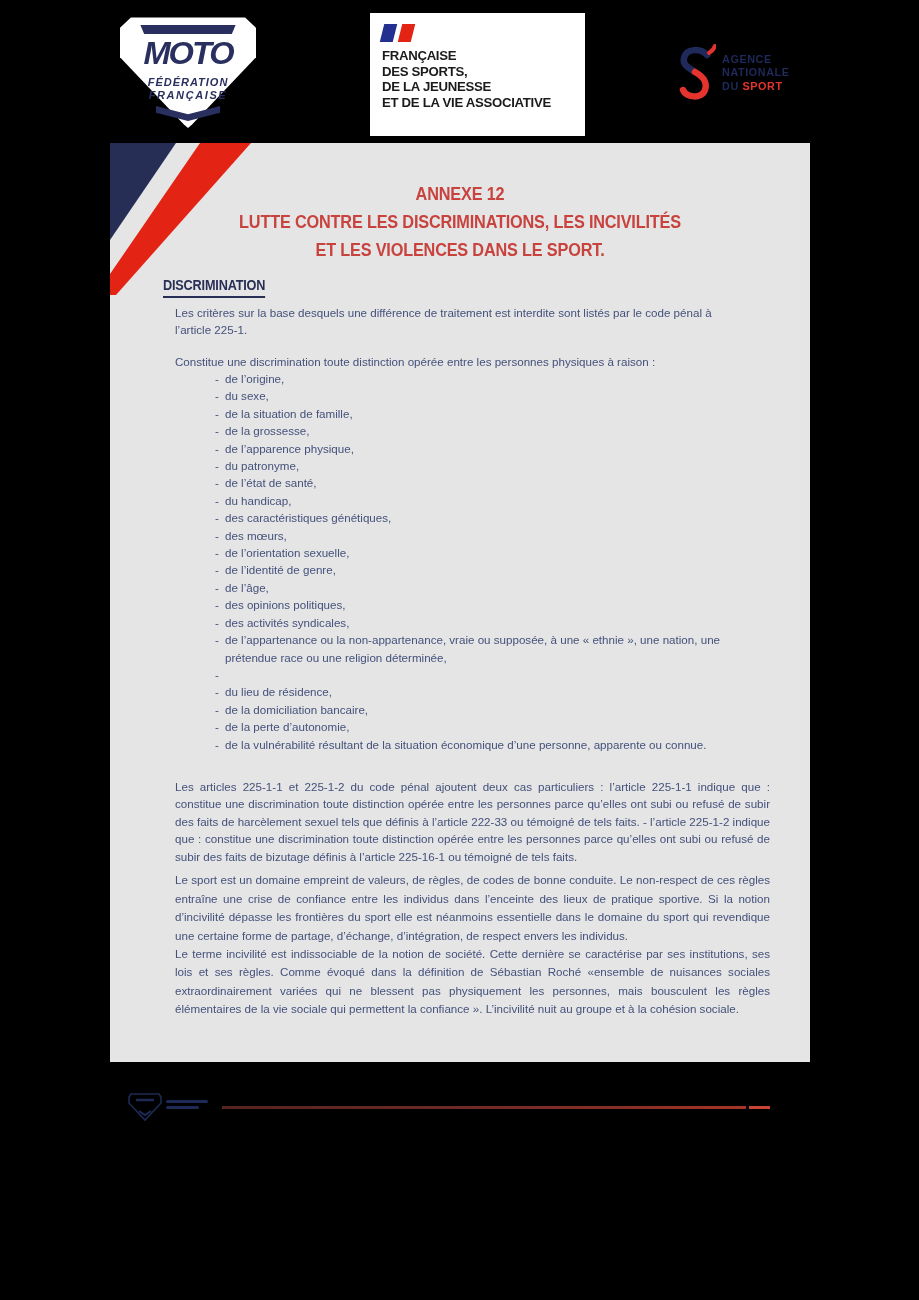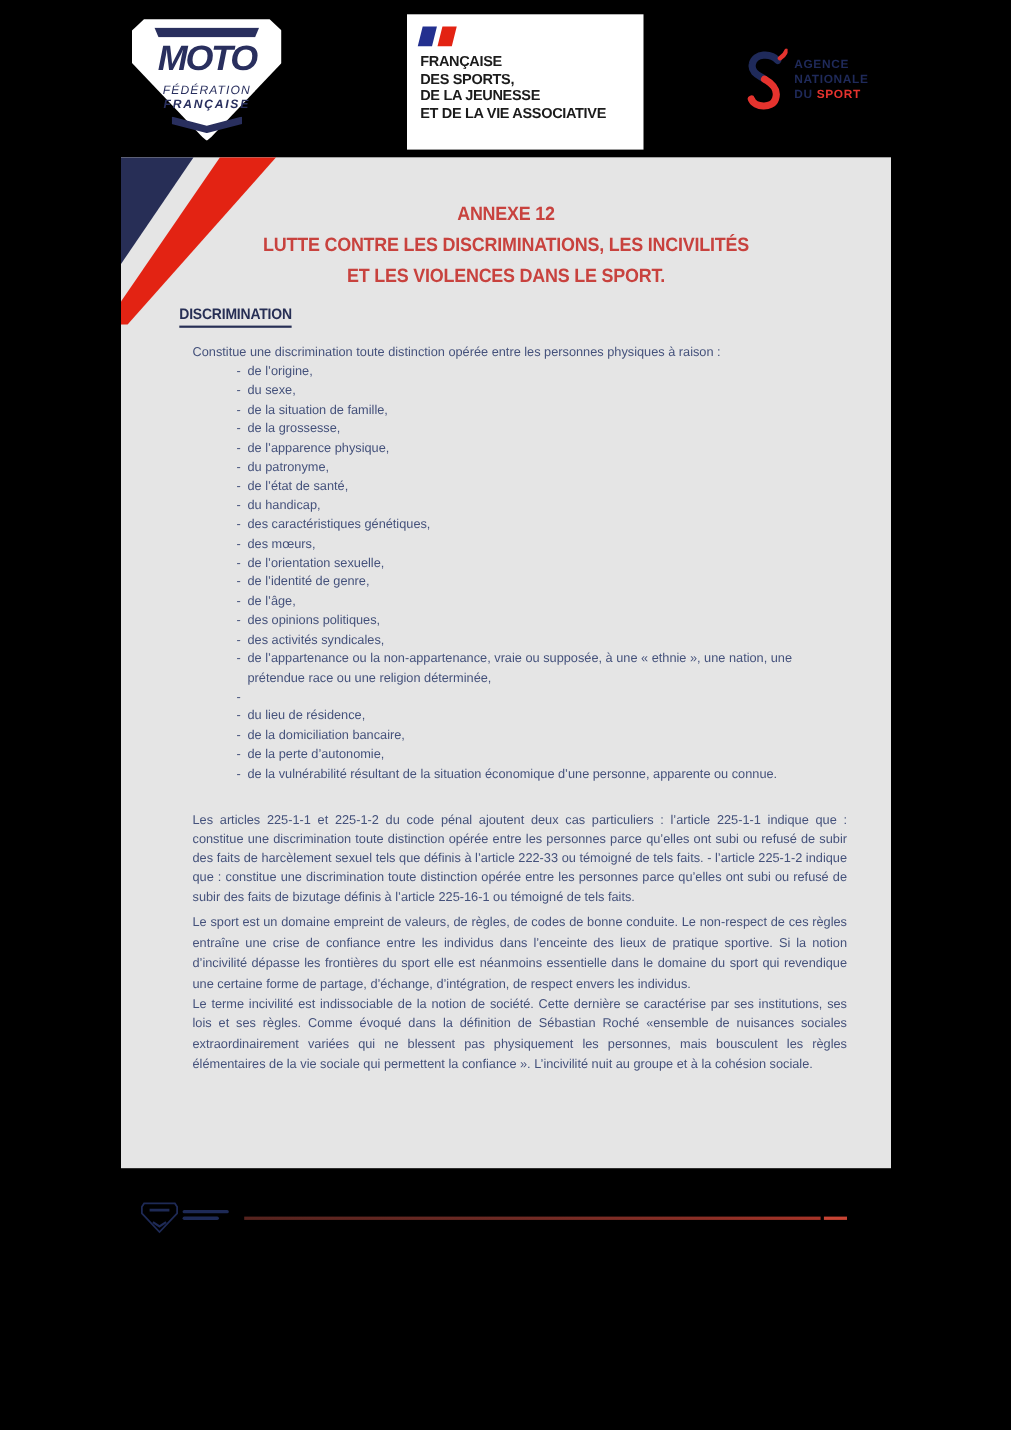--- a/index.html
+++ b/index.html
@@ -8,21 +8,21 @@
 
   
   .ffm-logo{position:absolute;left:120px;top:14px;width:136px;height:114px;}
   .ffm-shield{position:absolute;inset:0;background:#fff;
     clip-path:polygon(8% 3%,92% 3%,100% 12%,100% 38%,53% 97%,50% 100%,47% 97%,0% 38%,0% 12%);}
   .ffm-topbar{position:absolute;left:15%;right:15%;top:11px;height:9px;background:#292f5e;
     clip-path:polygon(0 0,100% 0,96% 100%,4% 100%);}
   .ffm-moto{position:absolute;left:0;right:0;top:21px;text-align:center;color:#292f5e;
     font-size:32px;font-weight:900;font-style:italic;letter-spacing:-2px;transform:scaleX(1.02);}
   .ffm-sub1{position:absolute;left:0;right:0;top:62px;text-align:center;color:#292f5e;
-    font-size:11px;font-weight:400;font-style:italic;letter-spacing:1px;}
+    font-size:11px;font-weight:700;font-style:italic;letter-spacing:1px;}
   .ffm-sub2{position:absolute;left:0;right:0;top:75px;text-align:center;color:#292f5e;
     font-size:11px;font-weight:700;font-style:italic;letter-spacing:1.6px;}
   .ffm-chevron{position:absolute;left:50%;top:92px;width:64px;height:15px;margin-left:-32px;background:#292f5e;
     clip-path:polygon(0 0,50% 55%,100% 0,100% 45%,50% 100%,0 45%);}
 
   .ministry{position:absolute;left:370px;top:13px;width:215px;height:123px;background:#fff;
     box-sizing:border-box;padding:11px 0 0 12px;}
   .gov-flag{display:flex;height:18px;margin-bottom:6px;}
   .gov-flag .bar{width:13px;height:18px;transform:skewX(-14deg);}
   .gov-flag .gap{width:5px;}
@@ -114,20 +114,21 @@
     <div class="t-line">ANNEXE 12</div>
     <div class="t-line">LUTTE CONTRE LES DISCRIMINATIONS, LES INCIVILITÉS</div>
     <div class="t-line">ET LES VIOLENCES DANS LE SPORT.</div>
   </div>
 
   <div class="content">
 
     <div class="sec-heading">DISCRIMINATION</div>
 
     <div class="sec-body">
+      <p class="para" style="margin-top:6px;max-width:575px;">Les critères sur la base desquels une différence de traitement est interdite sont listés par le code pénal à l’article 225-1.</p>
       <p class="para" style="margin-top:14px;">Constitue une discrimination toute distinction opérée entre les personnes physiques à raison :</p>
 
       <ul class="crit-list">
         <li>
             <span class="dash">-</span>
             <span class="li-text">de l’origine,</span>
           </li>
         <li>
             <span class="dash">-</span>
             <span class="li-text">du sexe,</span>

